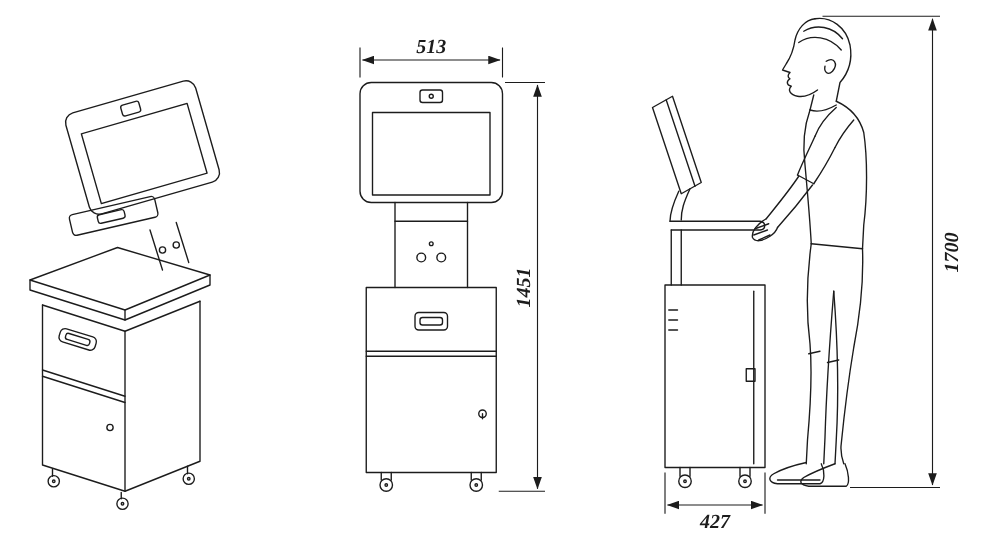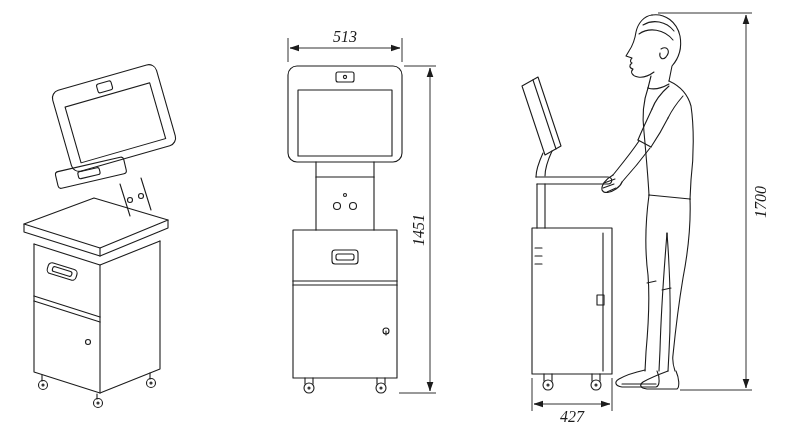--- a/index.html
+++ b/index.html
@@ -2,21 +2,21 @@
 <html style="--line: #1c1c1c; --bg: #ffffff;"><head>
 <meta charset="utf-8">
 <style>
   :root { --line:#1c1c1c; --bg:#ffffff; }
   html,body { margin:0; padding:0; }
   body {
     width:790px; height:440px; background:var(--bg);
     font-family:"Liberation Sans", sans-serif;
     overflow:hidden;
   }
-  .stage { width:790px; height:340px; position:relative; }
+  .stage { width:790px; height:340px; position:relative;font-weight:bold; }
   svg { display:block; }
   .ln  { fill:none; stroke:var(--line); stroke-width:1.1; stroke-linecap:round; stroke-linejoin:round; }
   .dl  { fill:none; stroke:var(--line); stroke-width:0.9; }
   .dim-text {
     font-family:"Liberation Serif","DejaVu Serif",serif;
     font-style:italic; font-size:16px; fill:var(--line);
   }
 </style>
 </head>
 <body>

